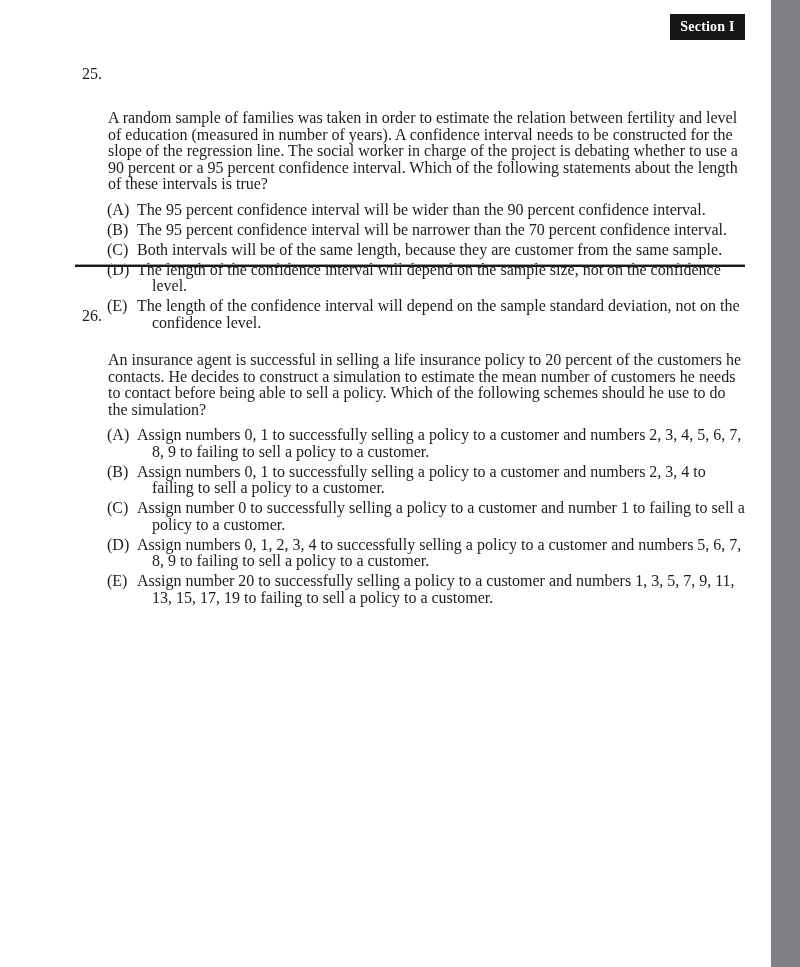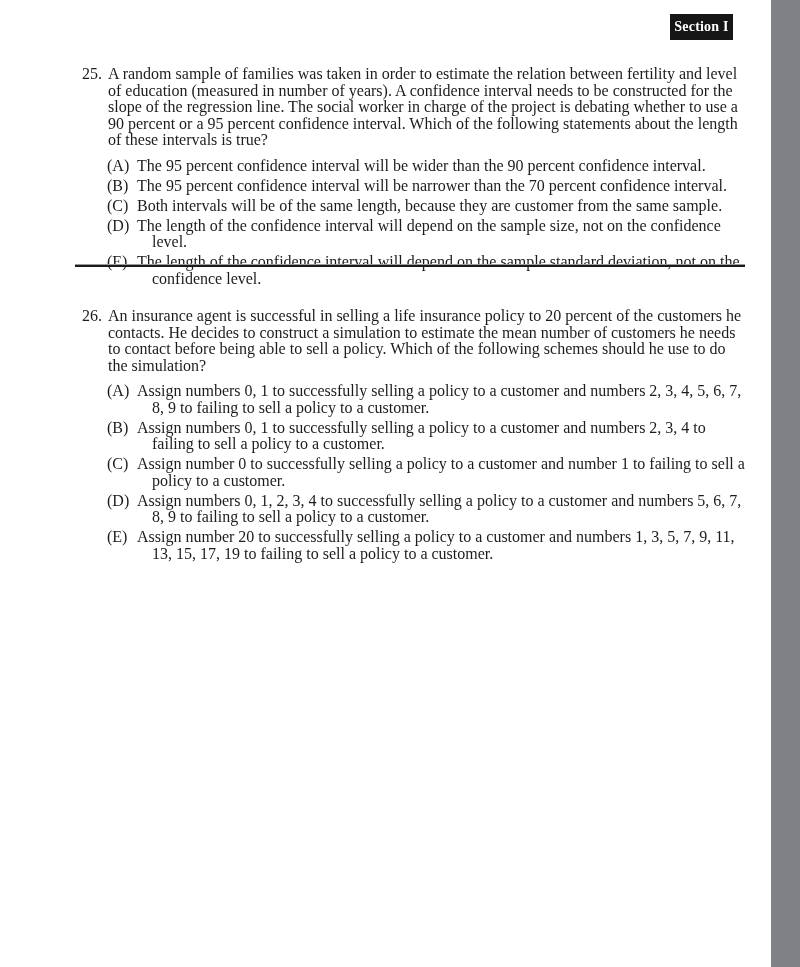--- a/index.html
+++ b/index.html
@@ -21,21 +21,21 @@
     top: 0;
     right: 0;
     width: 29px;
     height: 100%;
     background: #7f8185;
   }
   .section-badge {
     position: absolute;
     left: 670px;
     top: 14px;
-    width: 63px;
+    width: 75px;
     height: 26px;
     background: #161616;
     color: #ffffff;
     font-family: "Liberation Serif", serif;
     font-weight: bold;
     font-size: 14px;
     display: flex;
     align-items: center;
     justify-content: center;
     letter-spacing: 0.2px;
@@ -51,20 +51,21 @@
   }
   .q25 { top: 66px; }
   .q26 { top: 308px; }
   .qnum {
     flex: 0 0 26px;
     width: 26px;
   }
   .qbody {
     flex: 1 1 auto;
     min-width: 0;
+    margin-top: 44px;
   }
   .stem {
     margin: 0 0 9px 0;
     max-width: 637px;
     text-align: left;
   }
   .choice {
     display: flex;
     align-items: flex-start;
     margin: 0 0 3.5px -1px;

